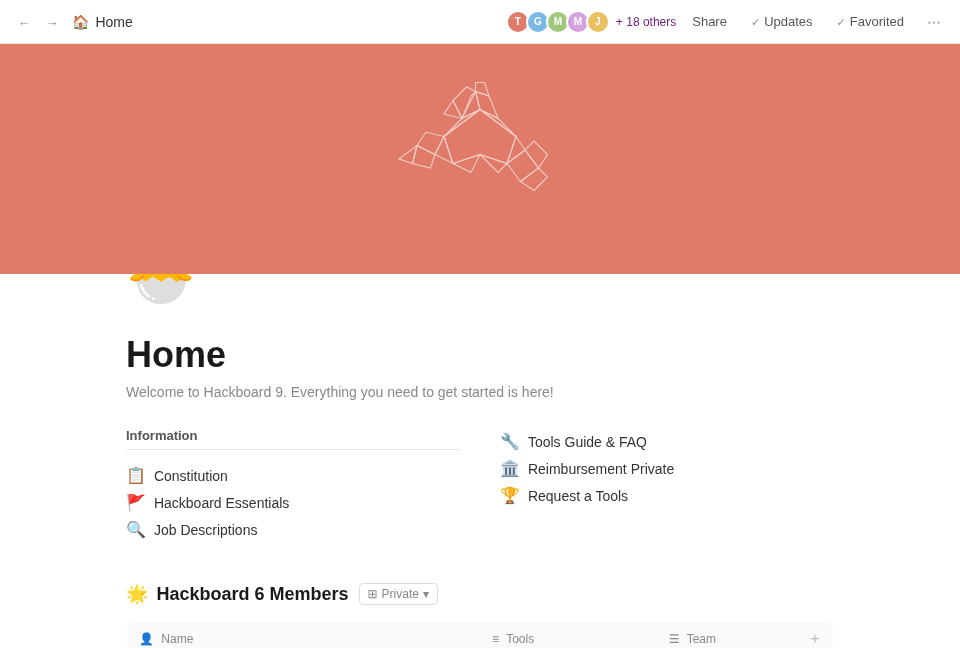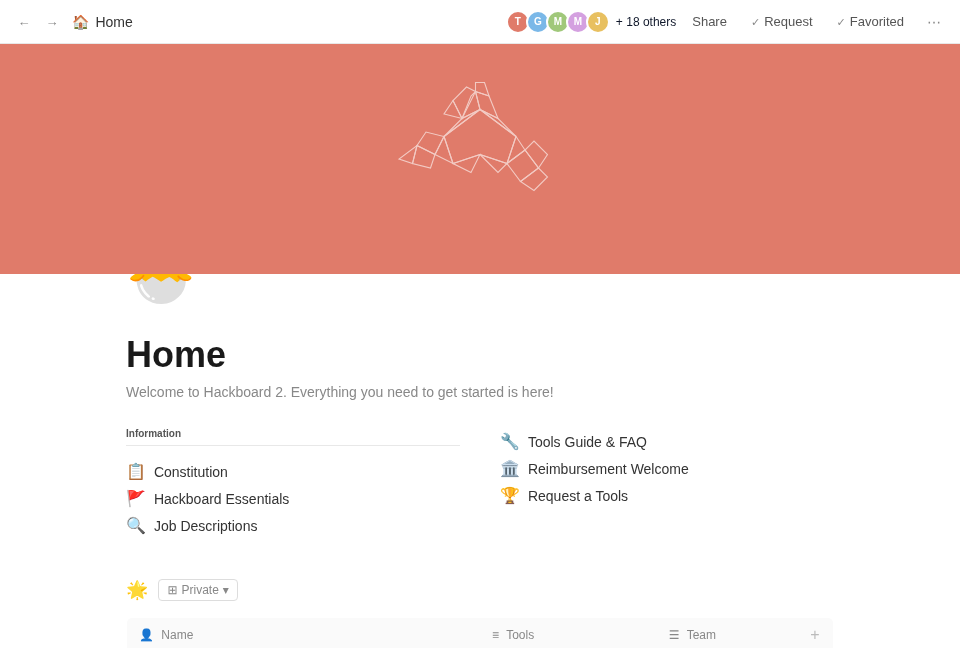--- a/index.html
+++ b/index.html
@@ -59,21 +59,21 @@
       align-items: center;
       justify-content: center;
       font-size: 10px;
       font-weight: 600;
       color: #fff;
       margin-left: -4px;
       border: 2px solid #fff;
     }
     .others-count {
       font-size: 12px;
-      color: #0f172a;
+      color: #701a75;
       margin-left: 6px;
     }
     .top-bar-btn {
       display: flex;
       align-items: flex-end;
       gap: 4px;
       font-size: 13px;
       color: #555;
       cursor: pointer;
       padding: 4px 8px;
@@ -140,21 +140,21 @@
     }
 
     
     .info-section {
       display: grid;
       grid-template-columns: 1fr 1fr;
       gap: 40px;
       margin-bottom: 40px;
     }
     .info-col-title {
-      font-size: 10px;
+      font-size: 13px;
       font-weight: 600;
       color: #555;
       margin-bottom: 12px;
       padding-bottom: 6px;
       border-bottom: 1px solid #e8e8e8;
     }
     .info-link {
       display: flex;
       align-items: center;
       gap: 8px;
@@ -243,21 +243,21 @@
       <div class="avatar-bubble" style="background:#a0c87a;">M</div>
       <div class="avatar-bubble" style="background:#d4a0e0;">M</div>
       <div class="avatar-bubble" style="background:#e8c060;">J</div>
       <span class="others-count">+ 18 others</span>
     </div>
     <div class="top-bar-btn">
       <span>Share</span>
     </div>
     <div class="top-bar-btn">
       <span class="check">✓</span>
-      <span>Request</span>
+      <span>Updates</span>
     </div>
     <div class="top-bar-btn">
       <span class="check">✓</span>
       <span>Favorited</span>
     </div>
     <div class="more-btn">⋯</div>
   </div>
 </div>
 
 <div class="cover">
@@ -287,21 +287,21 @@
 
       <polygon points="95,10 80,40 70,20 85,5"></polygon>
       <polygon points="80,40 70,20 60,35"></polygon>
     </g>
   </svg>
 </div>
 
 <div class="page-content">
   <span class="page-icon">🐣</span>
   <h1 class="page-heading">Home</h1>
-  <p class="page-subtitle">Welcome to Hackboard 2. Everything you need to get started is here!</p>
+  <p class="page-subtitle">Welcome to Hackboard 9. Everything you need to get started is here!</p>
 
   <div class="info-section">
     <div class="info-col">
       <div class="info-col-title">Information</div>
       <div class="info-link">
         <span class="info-link-icon">📋</span>
         <span>Constitution</span>
       </div>
       <div class="info-link">
         <span class="info-link-icon">🚩</span>
@@ -312,33 +312,34 @@
         <span>Job Descriptions</span>
       </div>
     </div>
     <div class="info-col">
       <div class="info-link">
         <span class="info-link-icon">🔧</span>
         <span>Tools Guide &amp; FAQ</span>
       </div>
       <div class="info-link">
         <span class="info-link-icon">🏛️</span>
-        <span>Reimbursement Welcome</span>
+        <span>Reimbursement Private</span>
       </div>
       <div class="info-link">
         <span class="info-link-icon">🏆</span>
         <span>Request a Tools</span>
       </div>
     </div>
   </div>
 
   <div class="members-section">
     <div class="members-header">
       <div class="members-title">
         <span>🌟</span>
+        <span>Hackboard 6 Members</span>
       </div>
       <div class="private-badge">
         <span>⊞</span>
         <span>Private</span>
         <span>▾</span>
       </div>
     </div>
 
     <table class="members-table">
       <thead>

